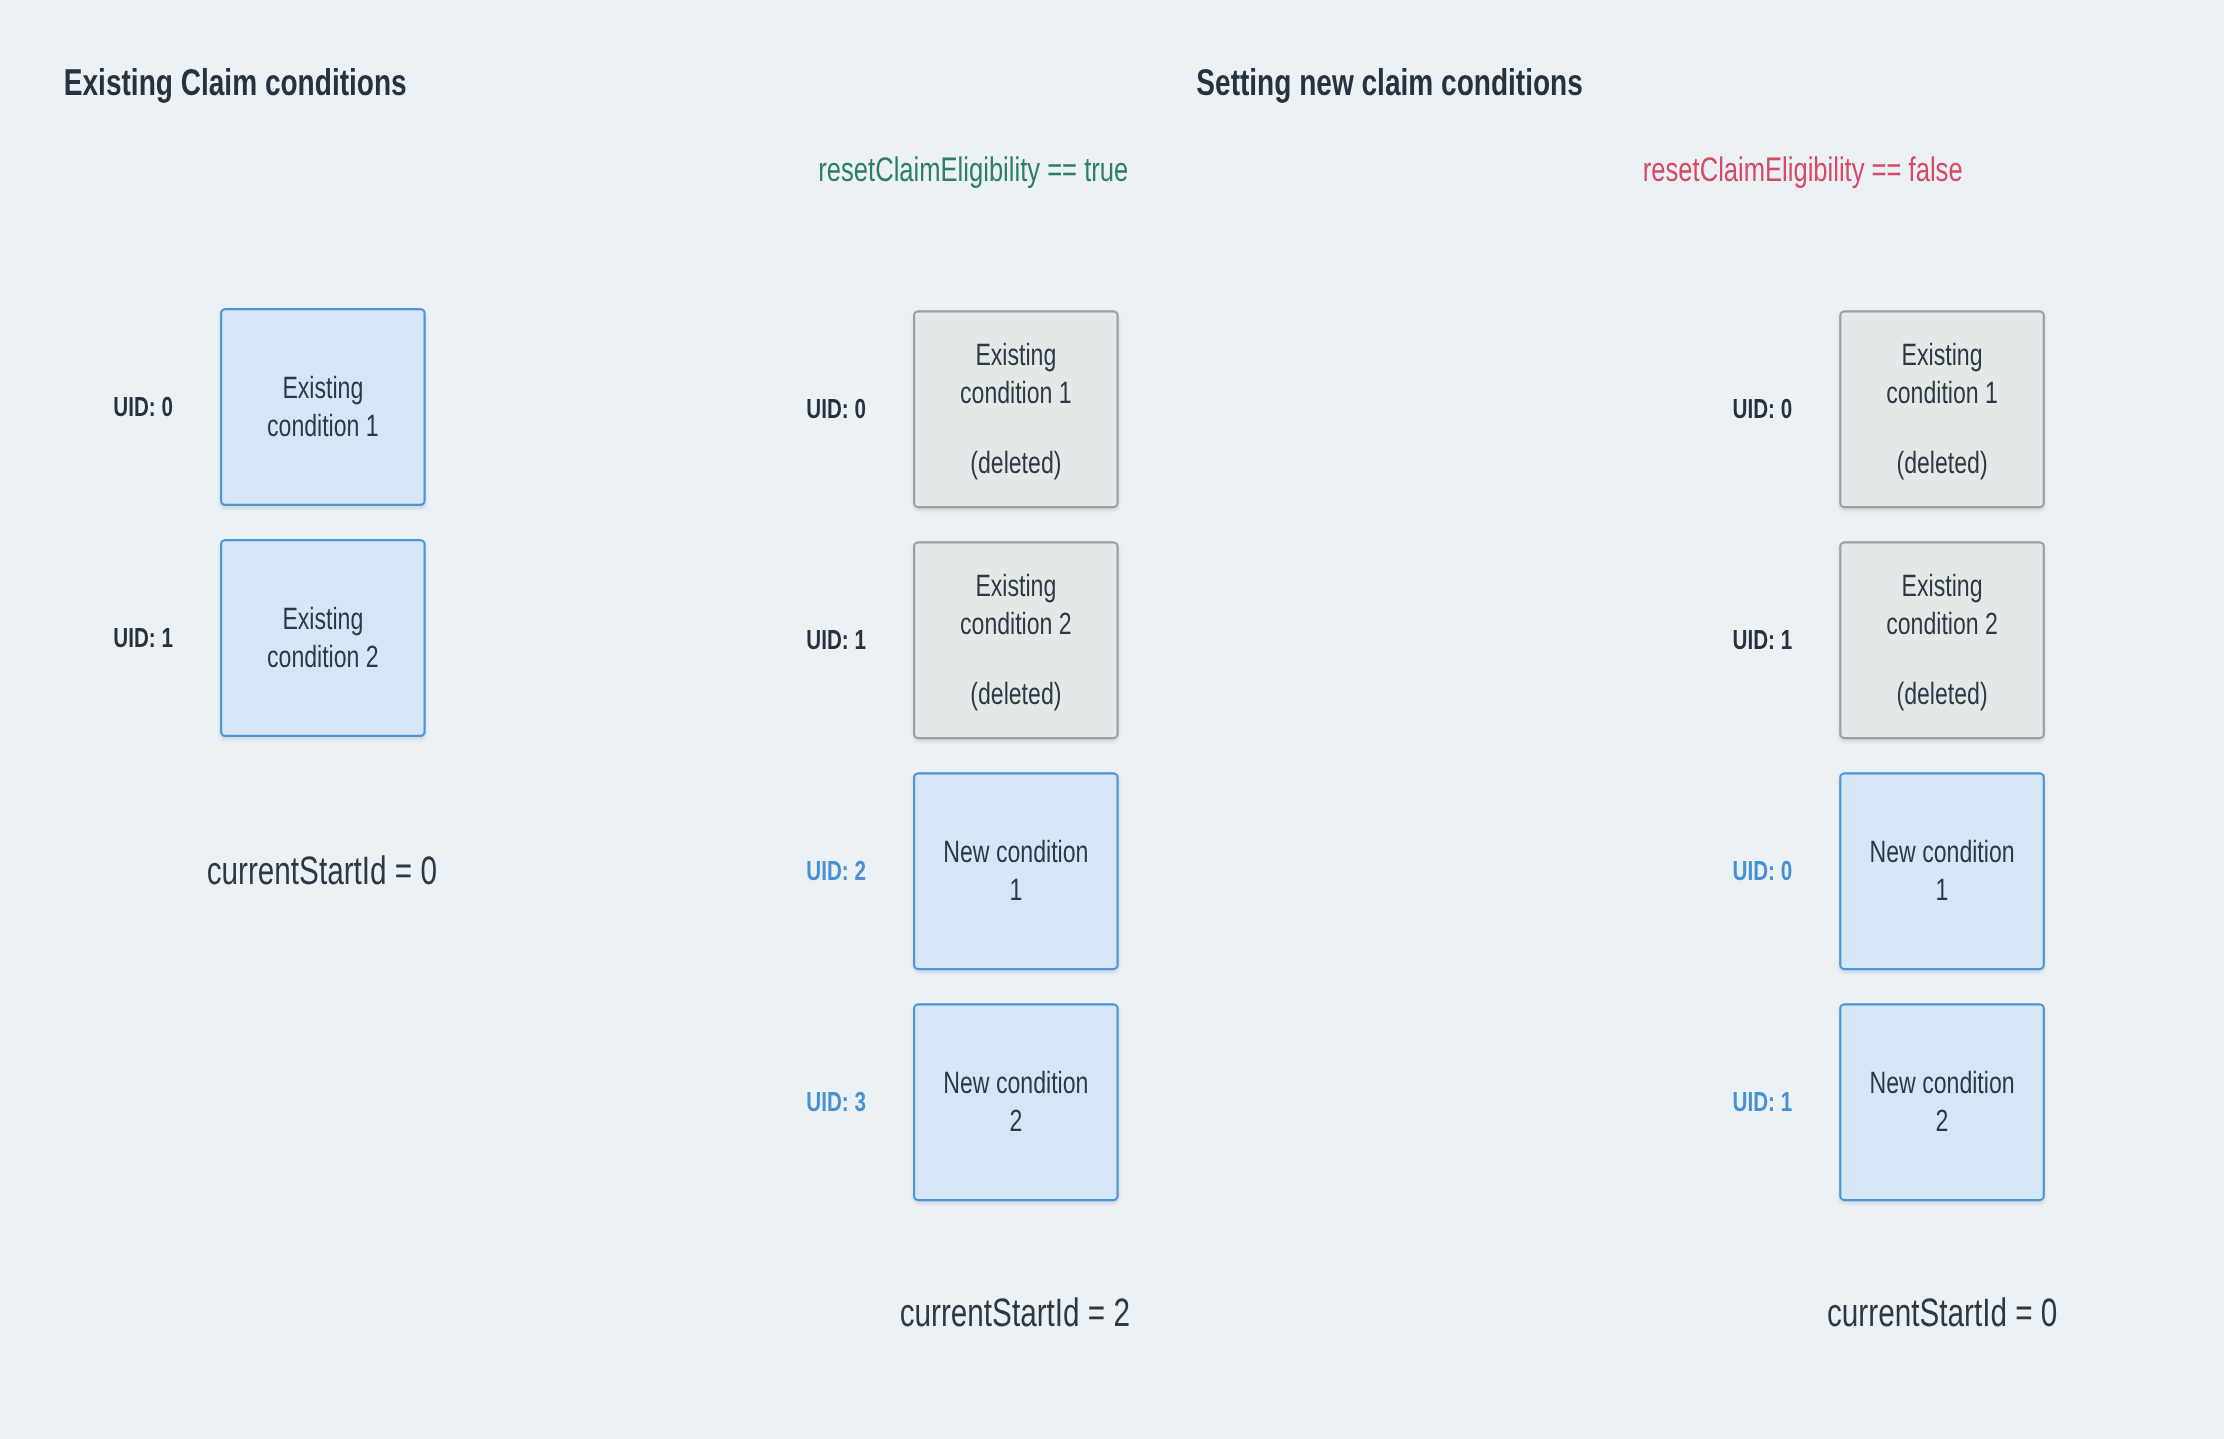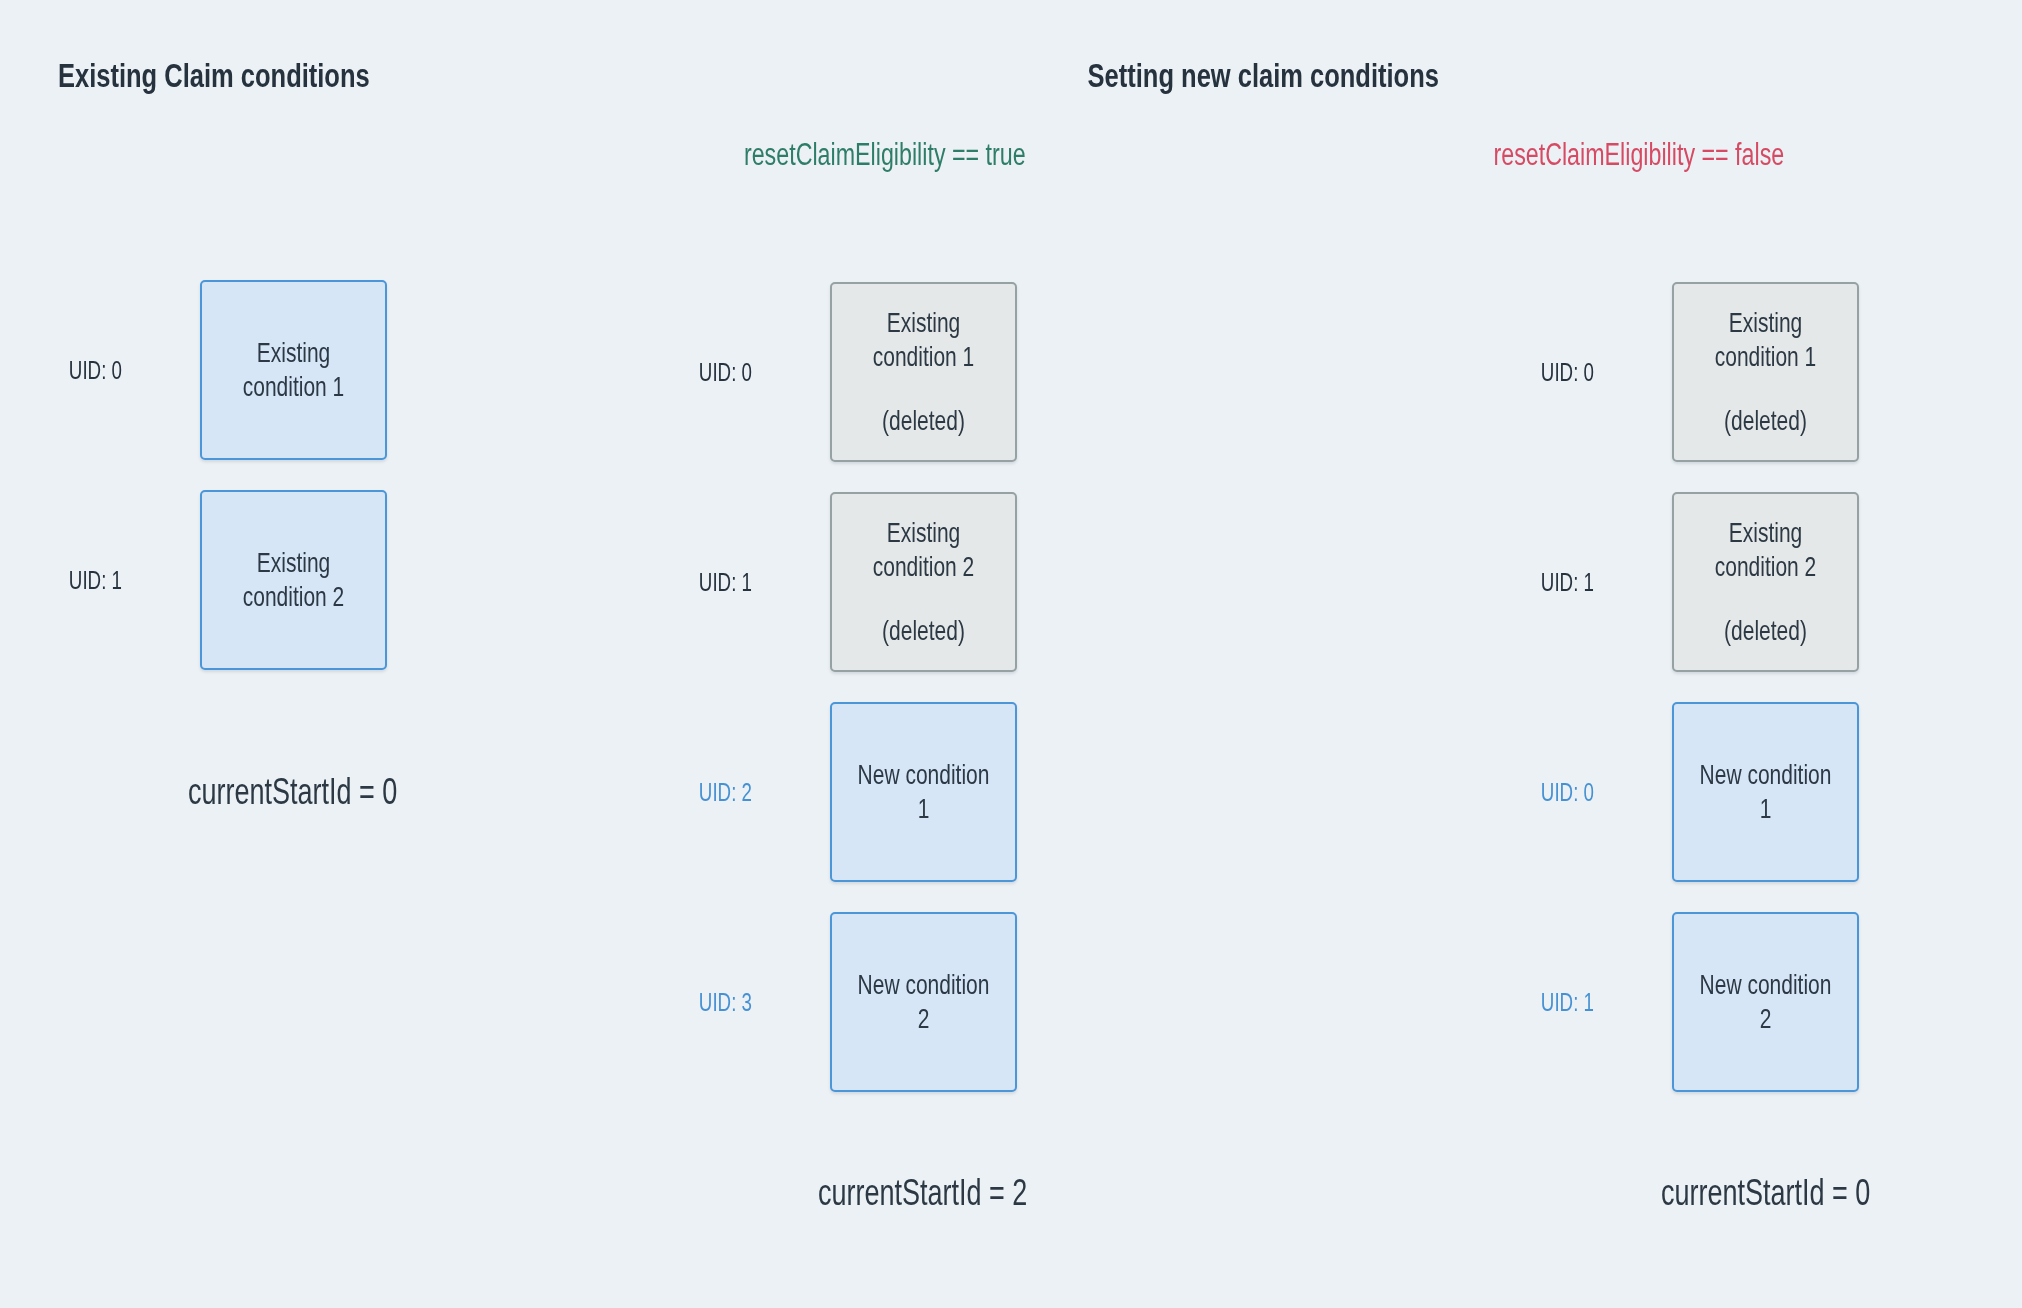--- a/index.html
+++ b/index.html
@@ -32,21 +32,21 @@
   #footer-left{left:293px;top:792px;}
   #footer-middle{left:923px;top:1193px;}
   #footer-right{left:1766px;top:1193px;}
 
   .column{position:absolute;}
   #col-left{left:60px;top:280px;}
   #col-middle{left:690px;top:282px;}
   #col-right{left:1532px;top:282px;}
 
   .row{display:flex;align-items:center;height:180px;margin-bottom:30px;}
-  .uid{width:140px;text-align:left;font-size:25px;font-weight:400;line-height:1;}
+  .uid{width:140px;text-align:center;font-size:25px;font-weight:700;line-height:1;}
   .uid .tx{transform-origin:center center;}
   .uid-dark{color:var(--heading,#26323e);}
   .uid-blue{color:var(--uid_blue,#4691d3);}
 
   .box{
     box-sizing:border-box;width:187px;height:180px;border-radius:5px;
     display:flex;flex-direction:column;justify-content:center;
     box-shadow:0 2px 3px rgba(60,80,100,0.15);
   }
   .box-blue{background:var(--box_blue_fill,#d7e6f7);border:2px solid var(--box_blue_border,#4b96d9);}

